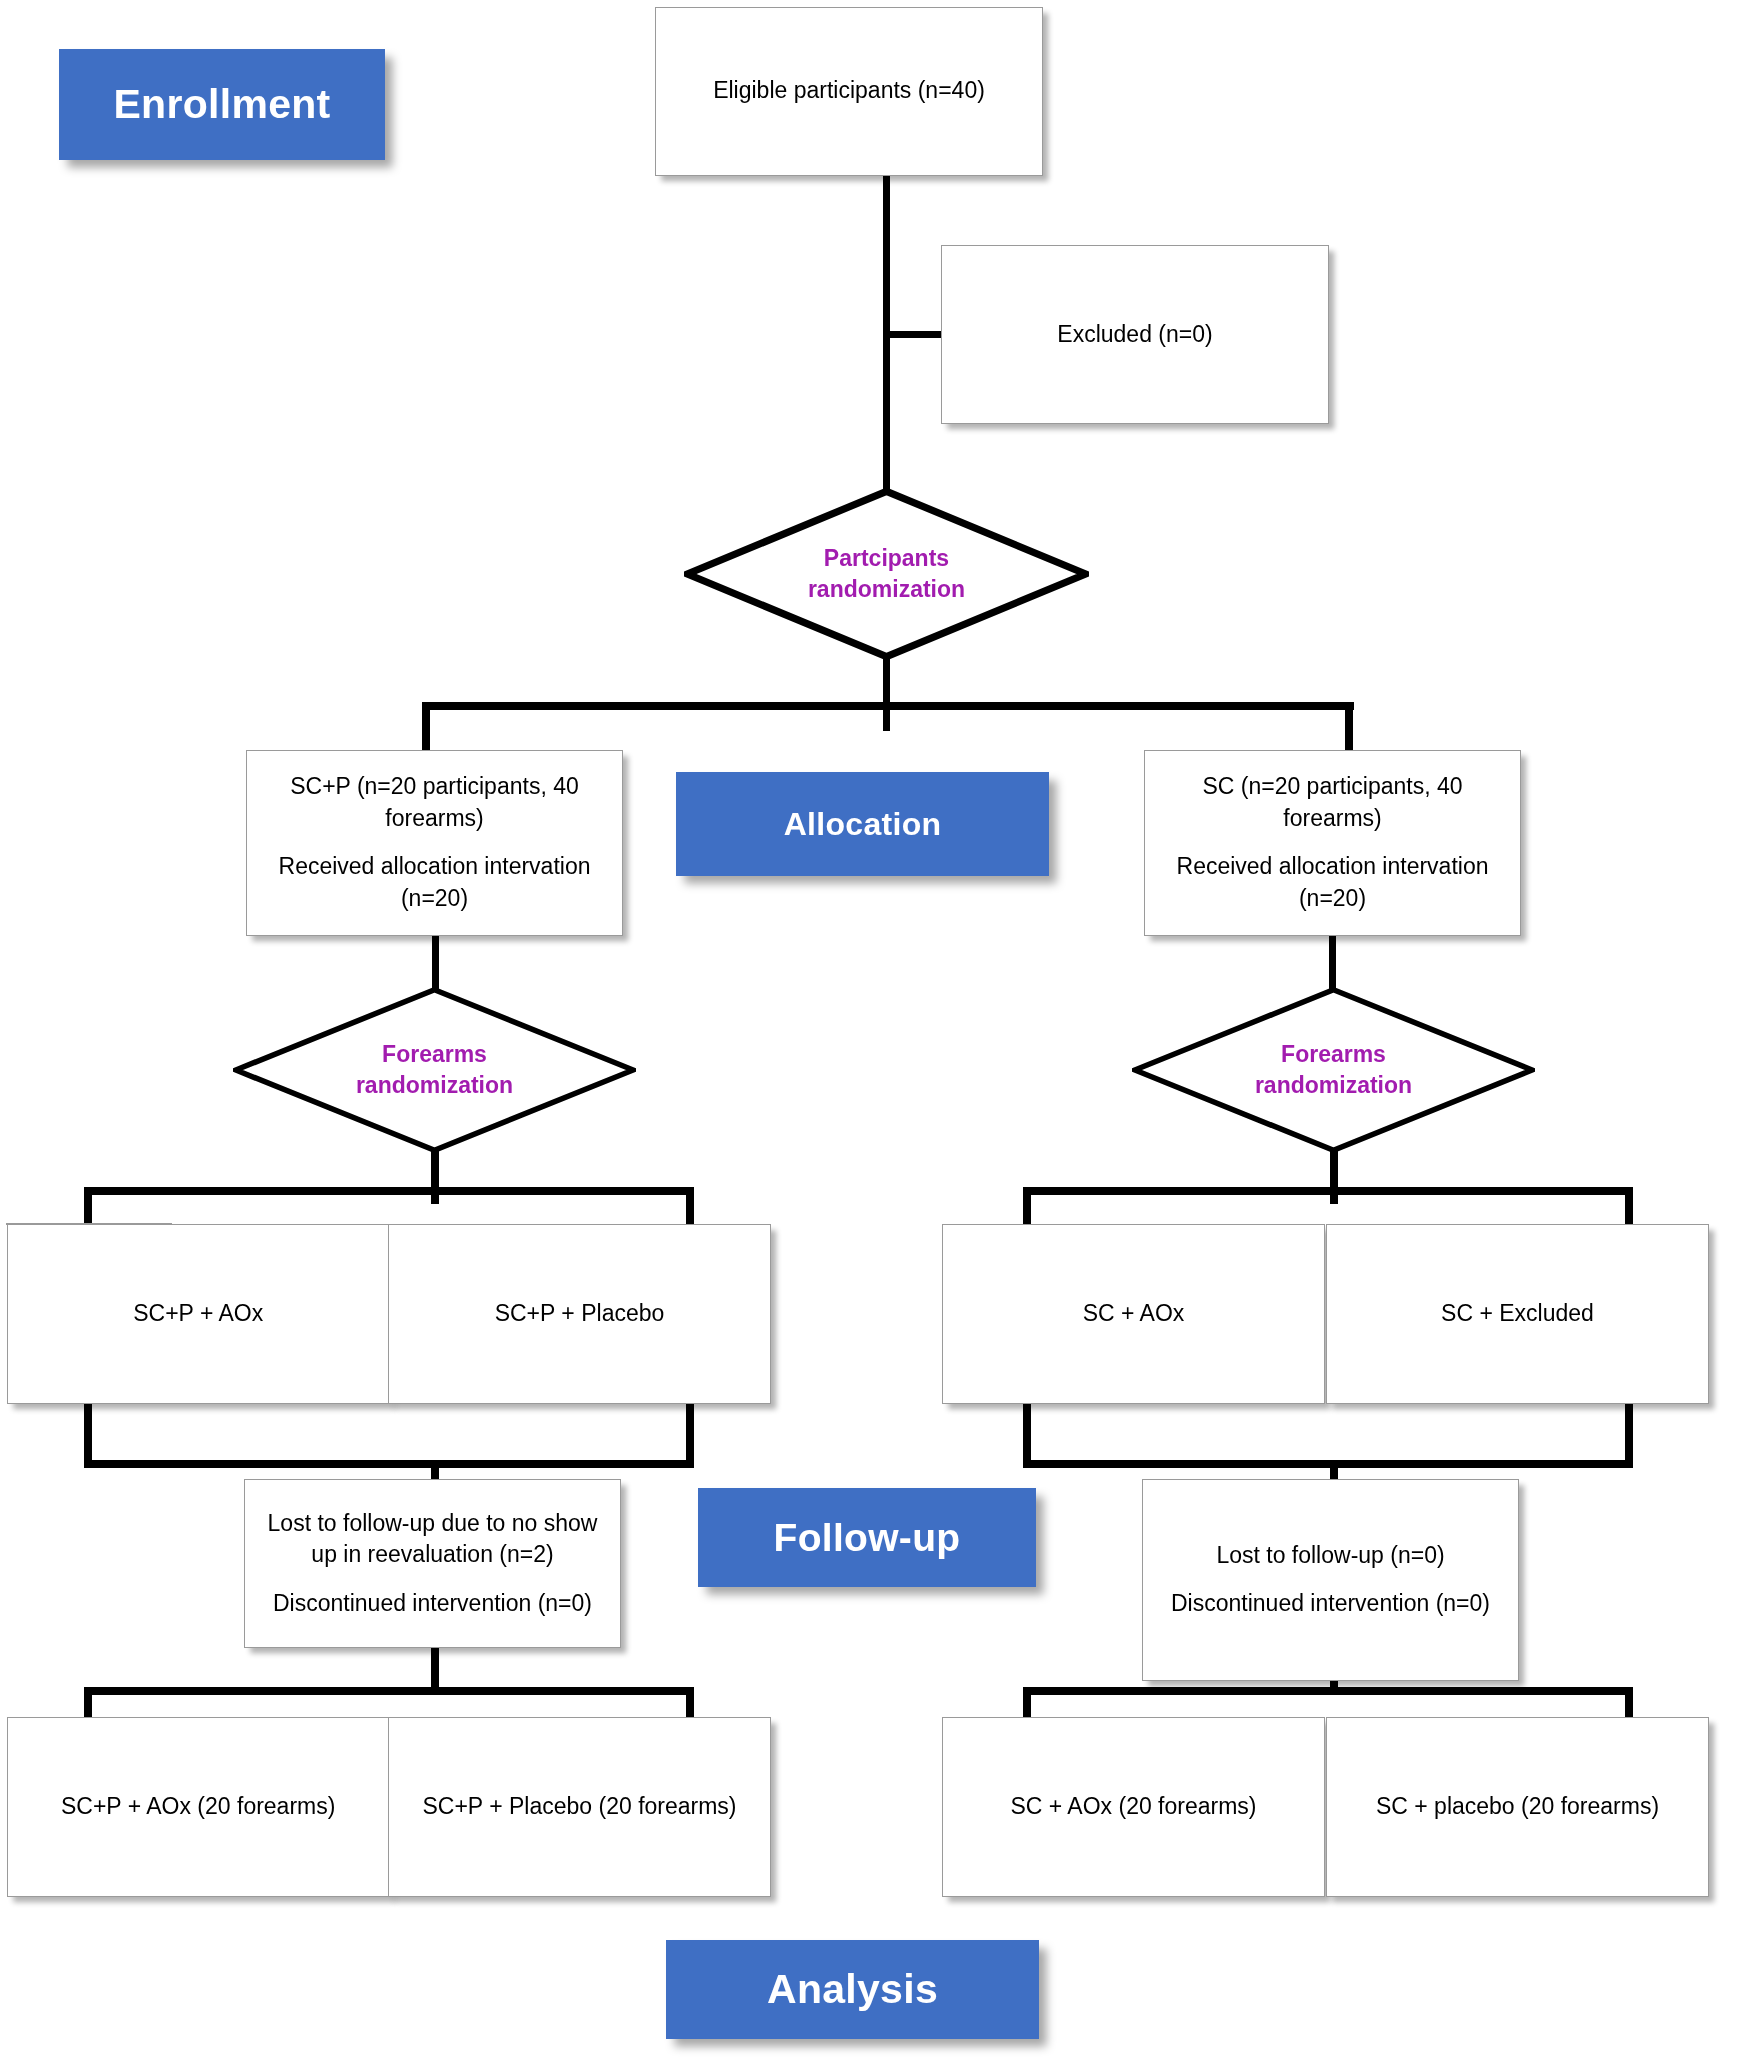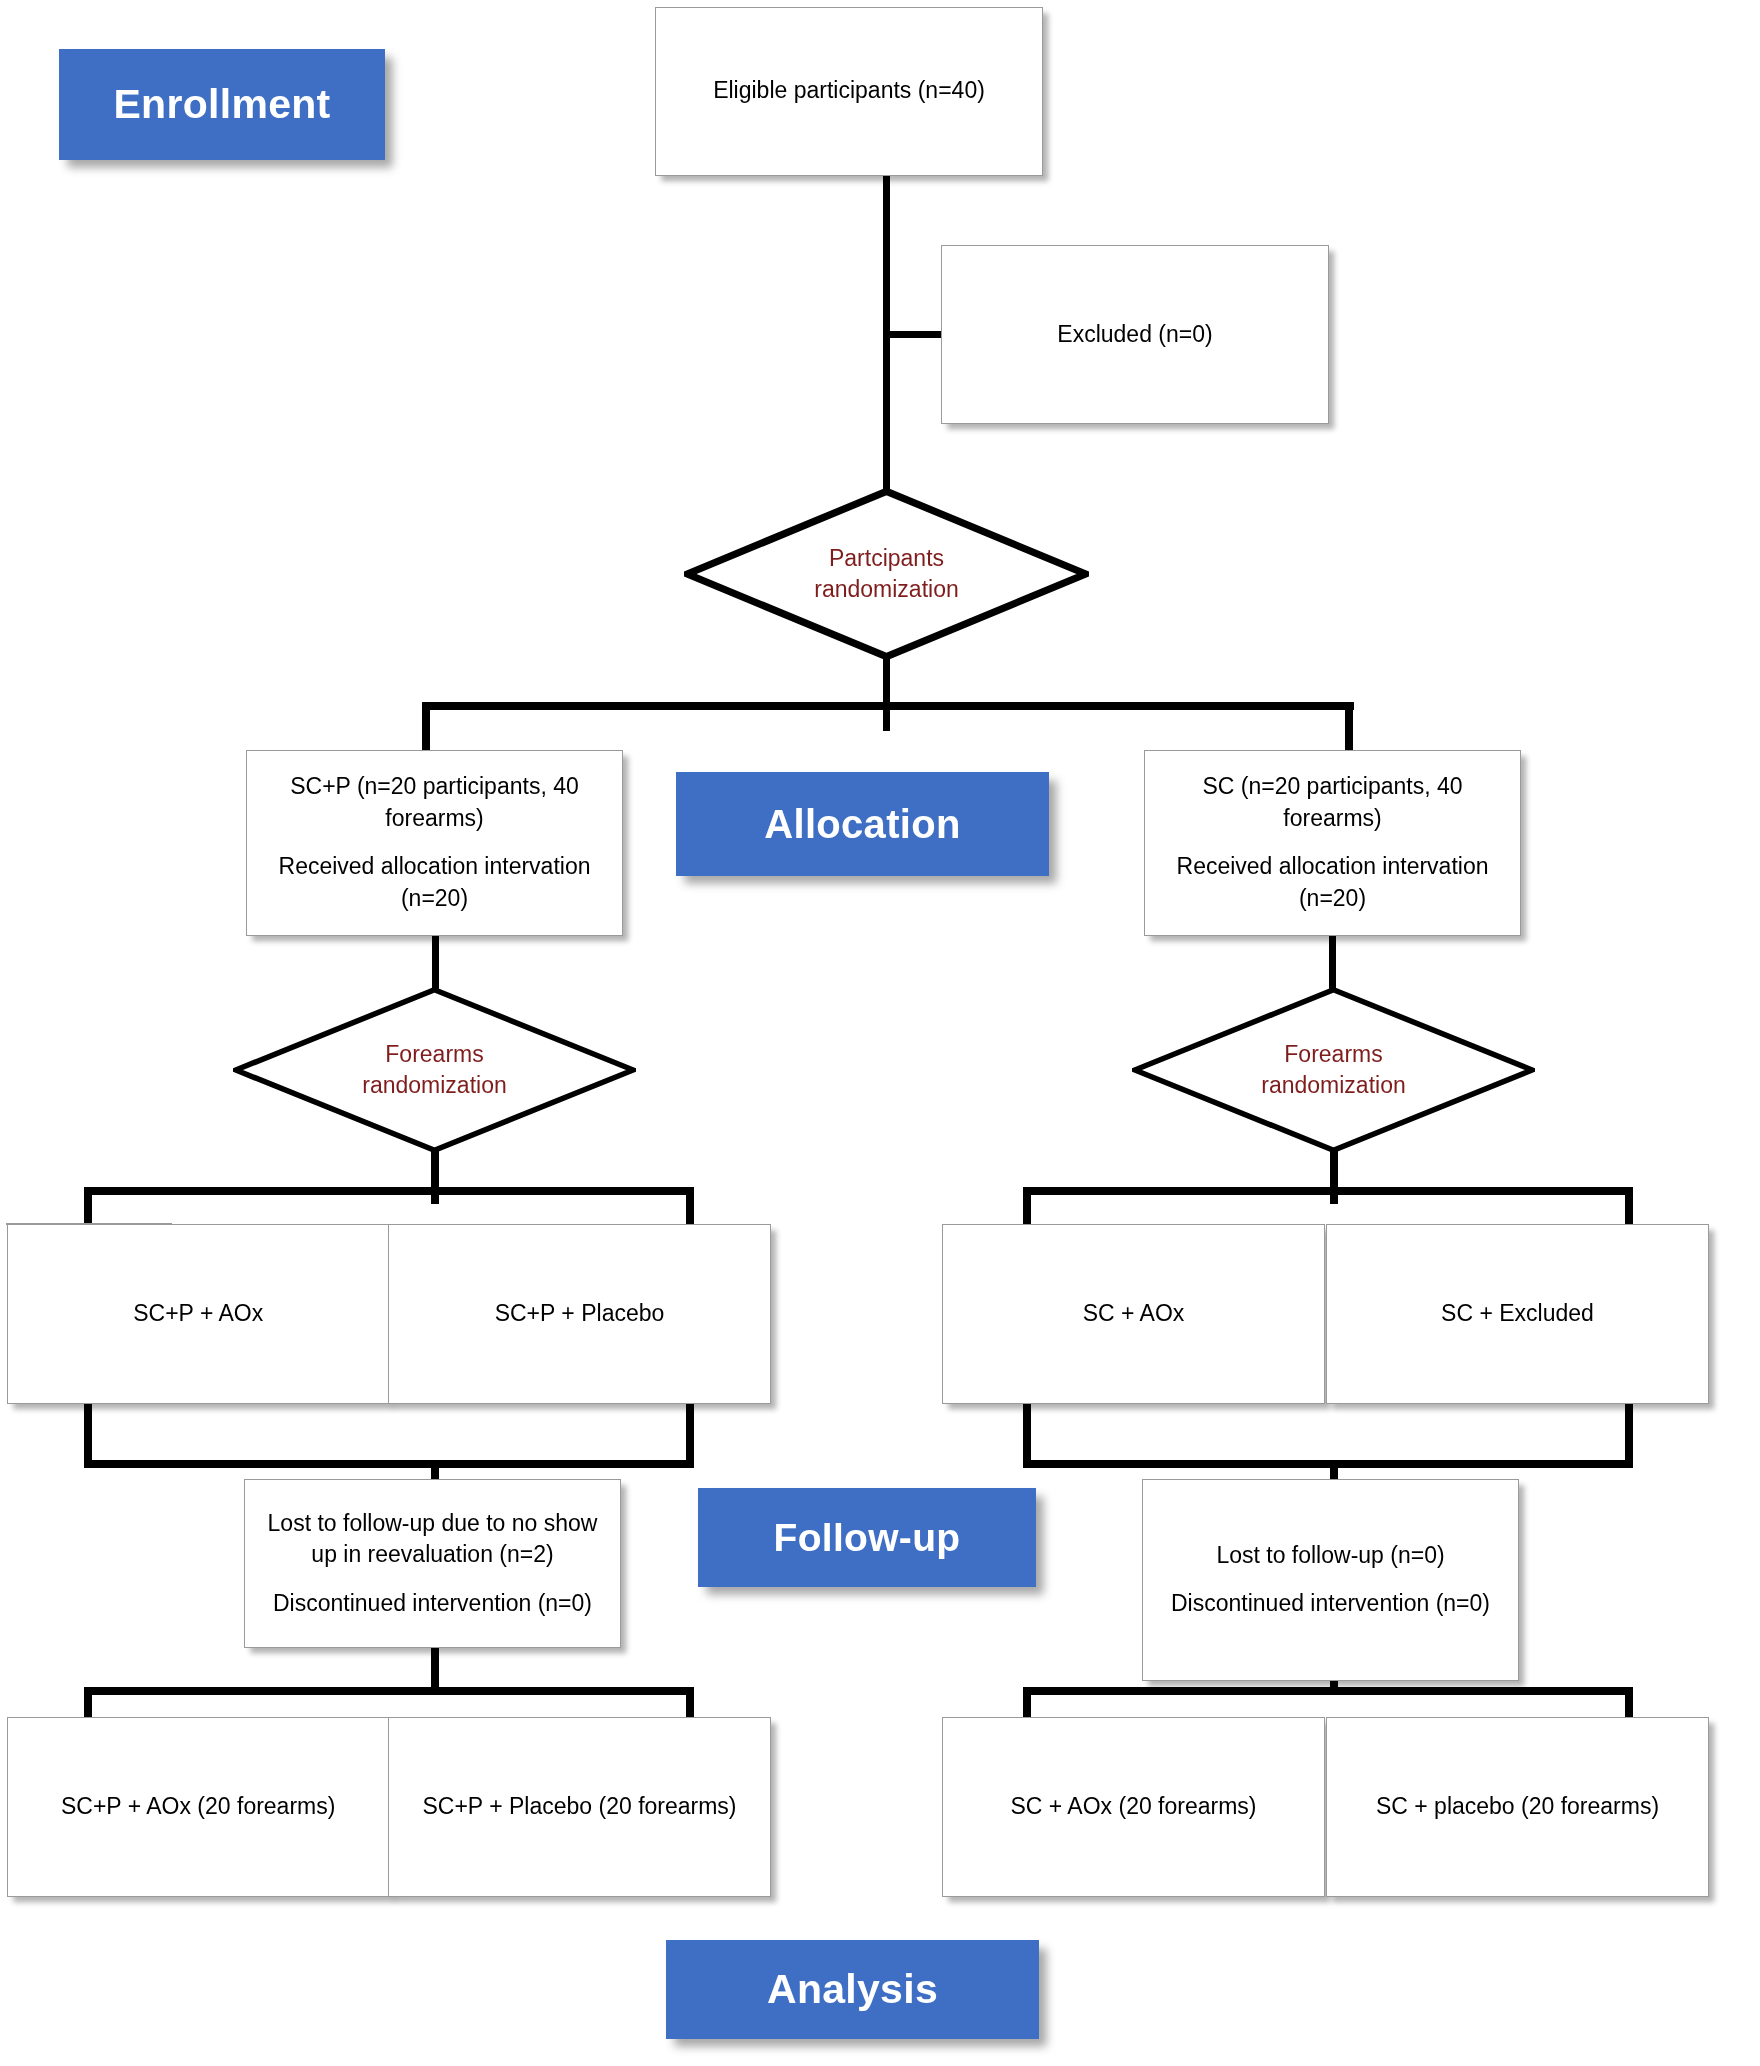--- a/index.html
+++ b/index.html
@@ -53,37 +53,38 @@
     z-index:7;
   }
   .diamond svg{display:block;width:100%;height:100%;}
   .diamond .dlabel{
     position:absolute;
     left:0;right:0;top:50%;
     transform:translateY(-50%);
     text-align:center;
     font-size:23px;
     line-height:1.35;
-    color:#7f1d1d;
+    color:#a21caf;
     pointer-events:none;
+    font-weight:bold;
   }
 
   
   .ln{position:absolute;background:#000000;z-index:4;}
 </style>
 </head>
 <body>
 
 <div id="canvas">
 
   <div class="banner" style="left:59px;top:49px;width:326px;height:111px;font-size:41px;">
     <span>Enrollment</span>
   </div>
 
-  <div class="banner" style="left:676px;top:772px;width:373px;height:104px;font-size:40px;">
+  <div class="banner" style="left:676px;top:772px;width:373px;height:104px;font-size:32px;">
     <span>Allocation</span>
   </div>
 
   <div class="banner" style="left:698px;top:1488px;width:338px;height:99px;font-size:39px;">
     <span>Follow-up</span>
   </div>
 
   <div class="banner" style="left:666px;top:1940px;width:373px;height:99px;font-size:41px;">
     <span>Analysis</span>
   </div>

